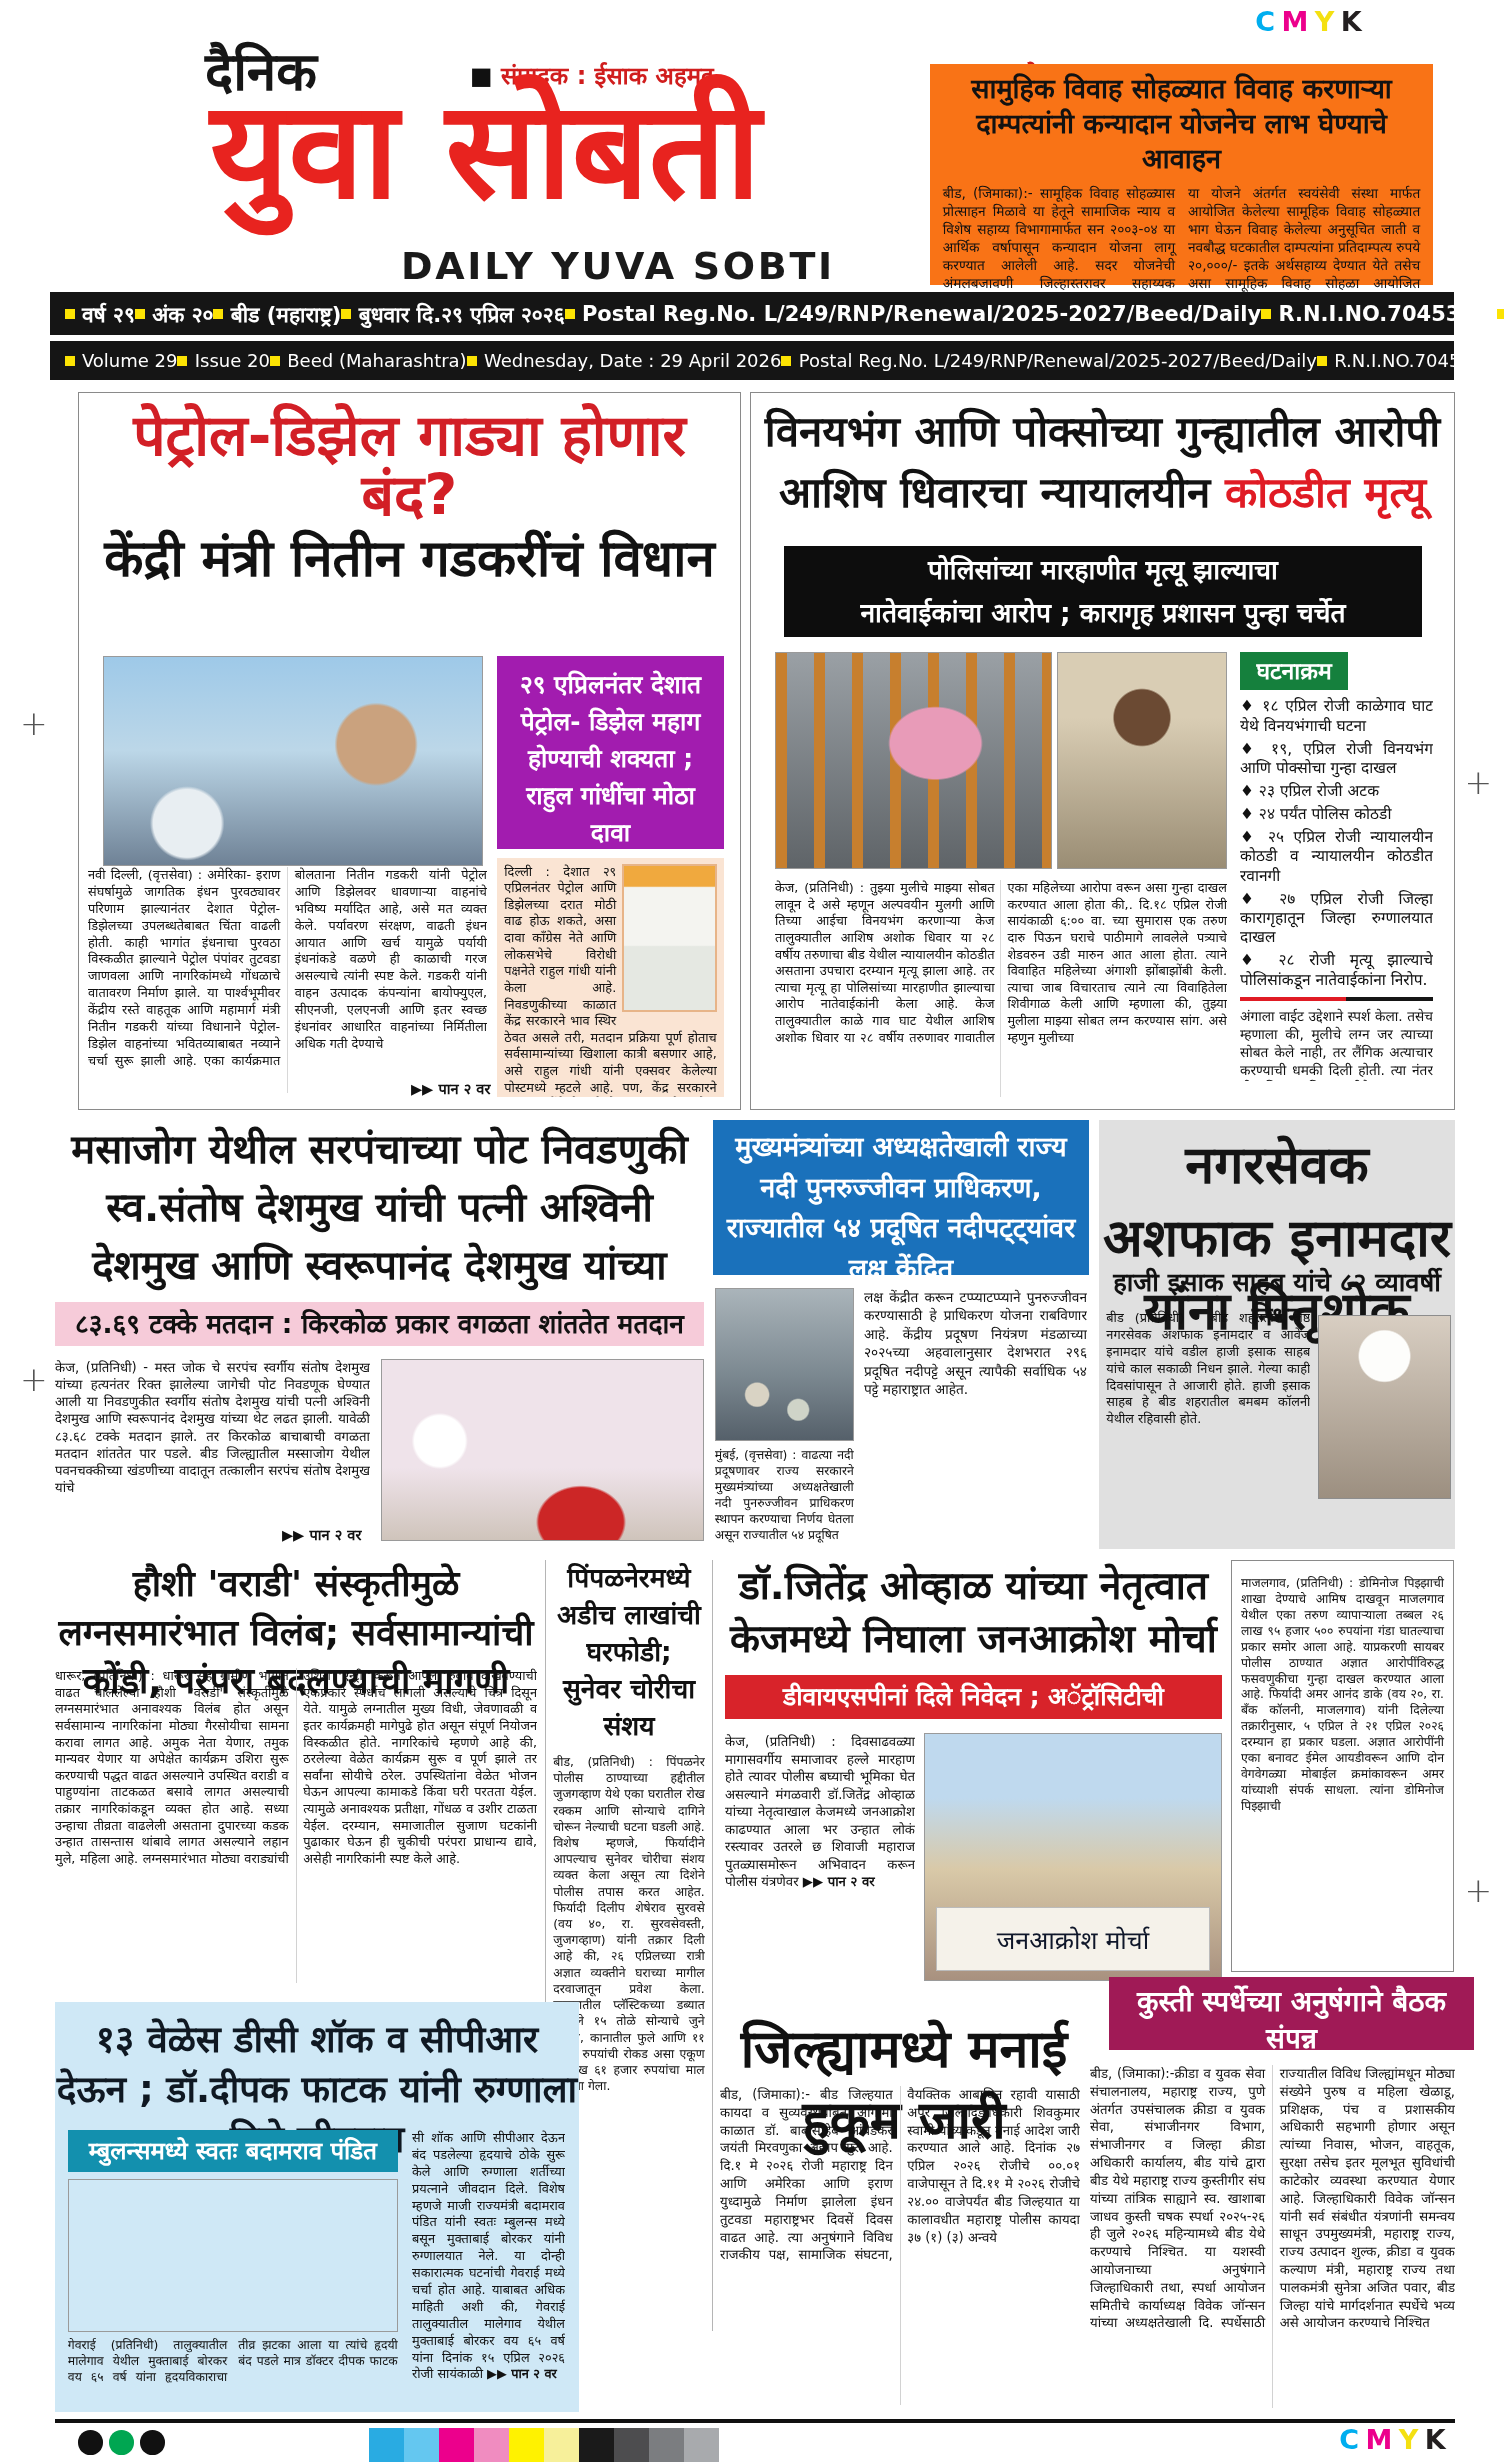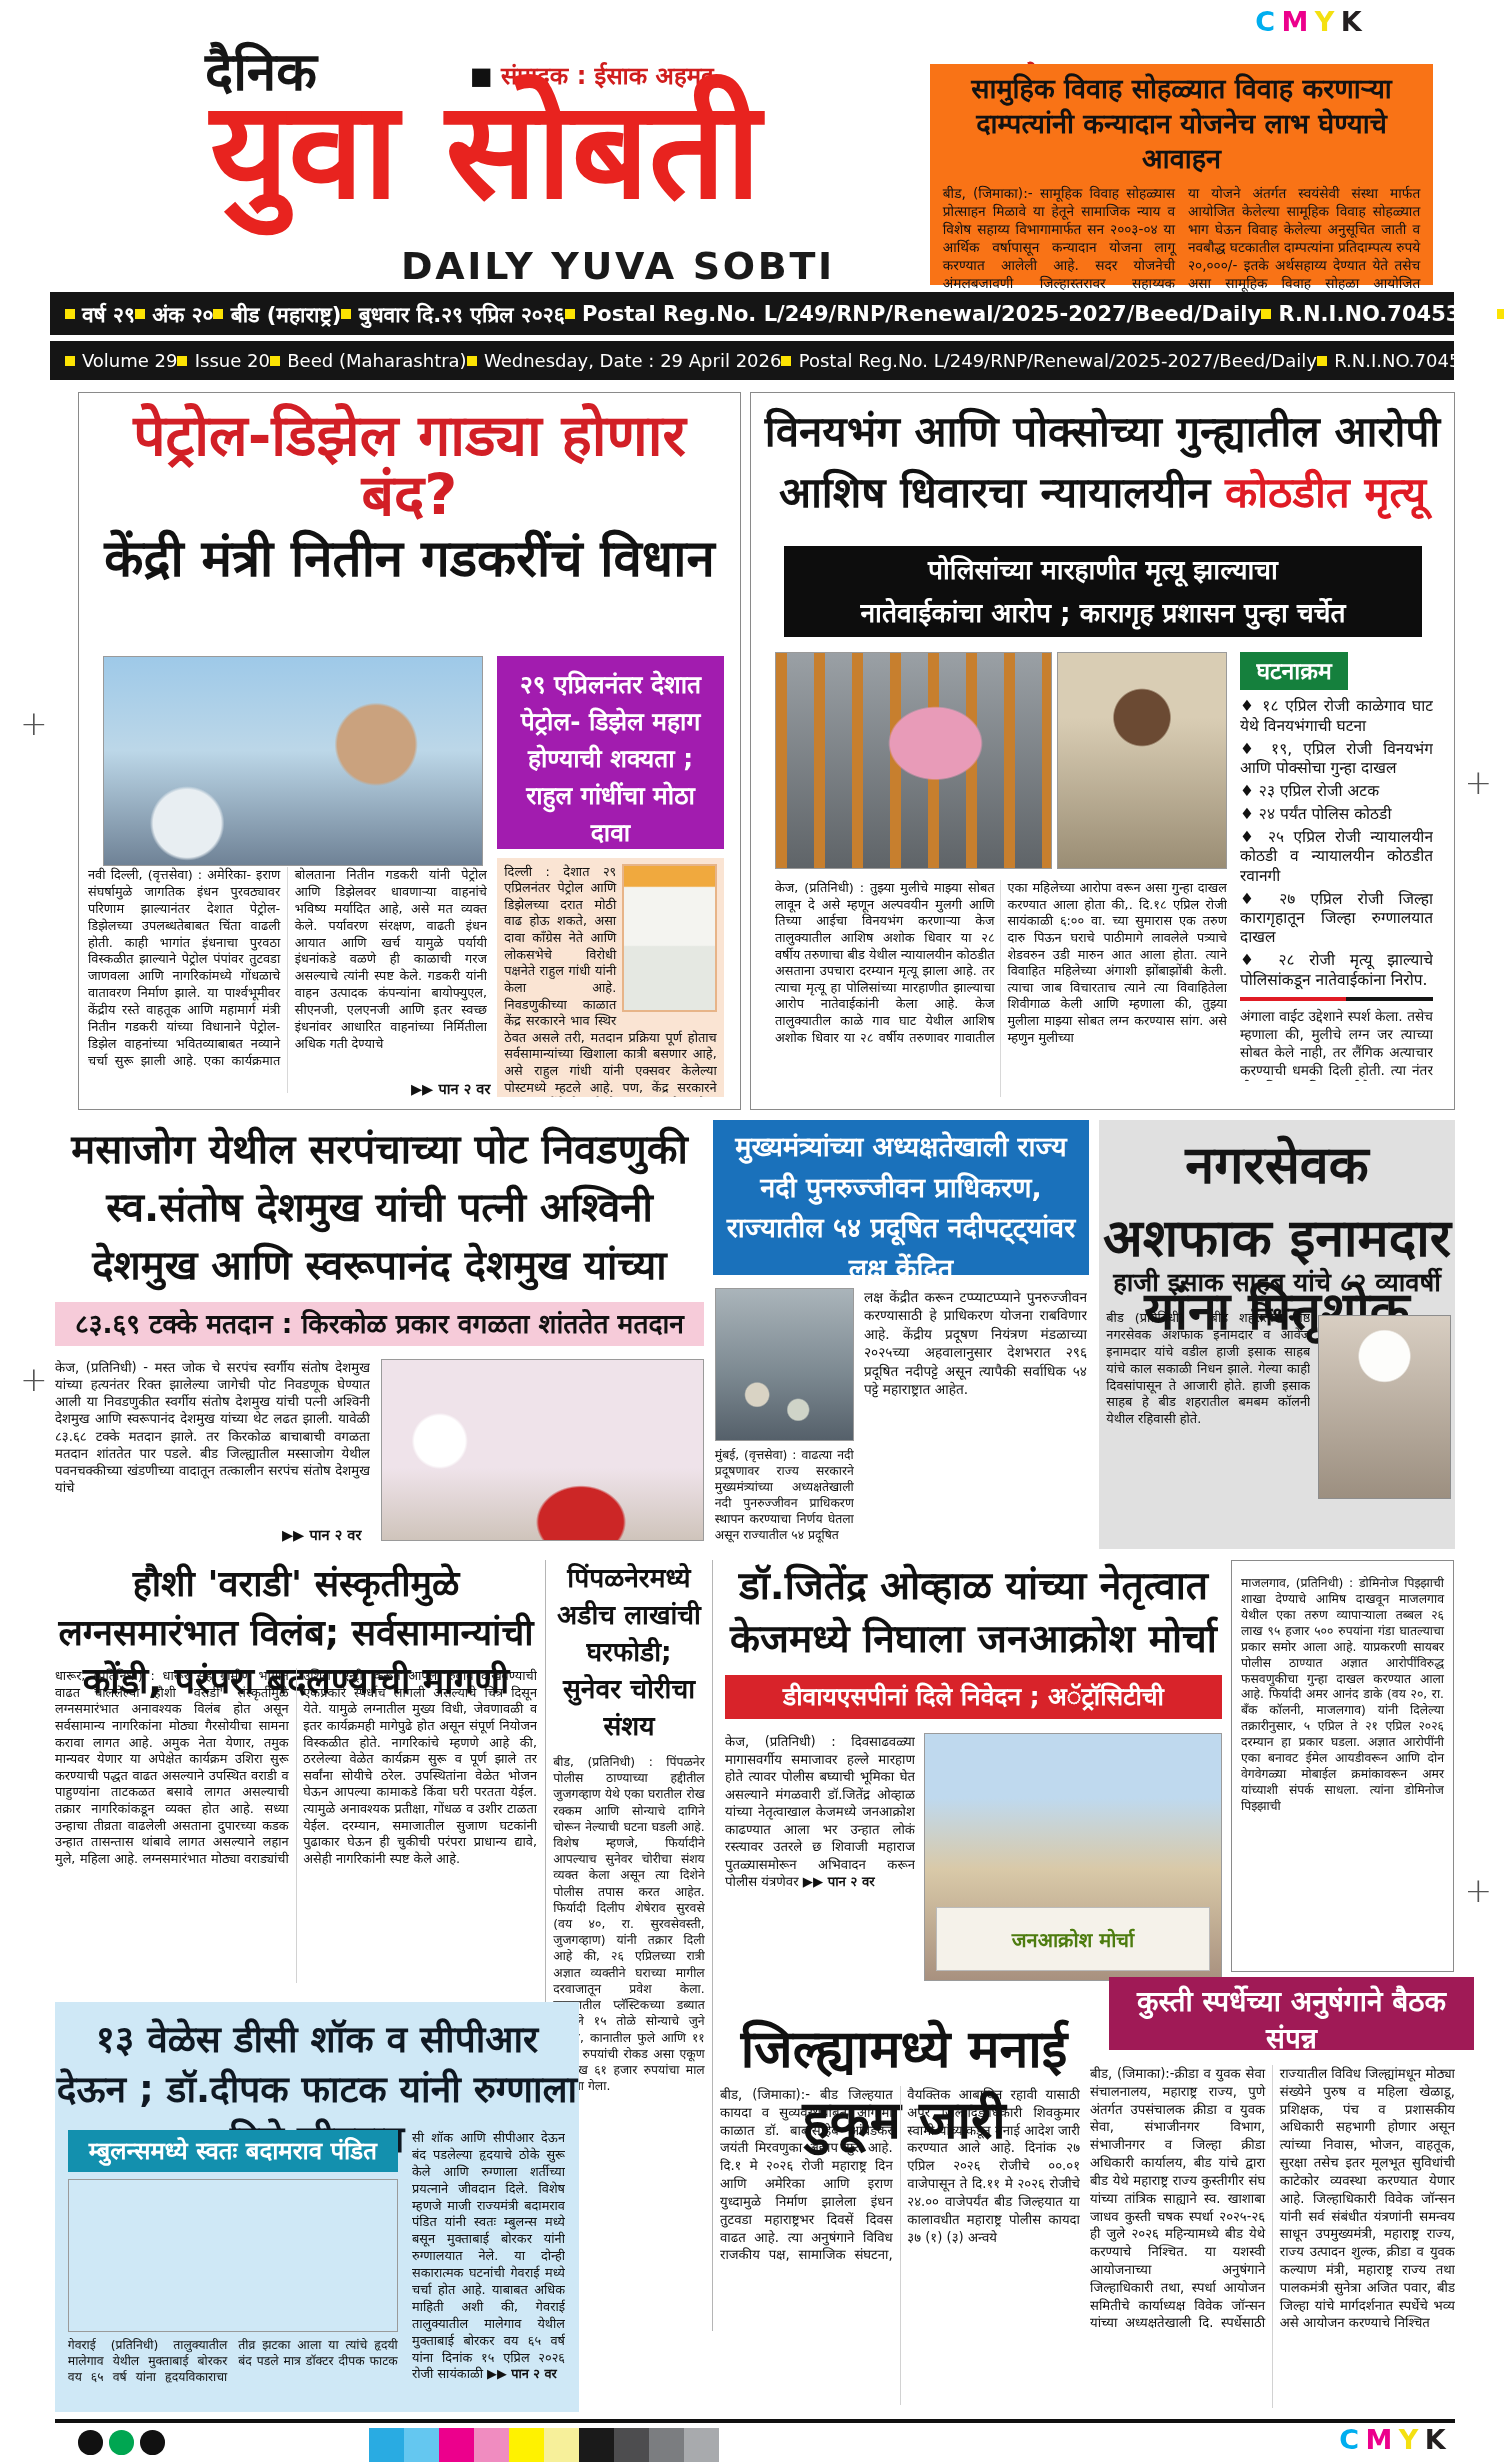--- a/index.html
+++ b/index.html
@@ -115,21 +115,21 @@
   .pim-body{font-size:12.3px;line-height:1.32;margin-top:9px;}
   
   .morcha{left:725px;top:1560px;width:497px;height:427px;}
   .mor-h{left:0;top:0;width:100%;font-size:39px;font-weight:700;line-height:1.35;}
   .mor-sub{left:0;top:115px;width:100%;height:44px;background:#d8232a;color:#fff;font-size:24.6px;
      font-weight:900;text-align:center;line-height:44px;}
   .mor-body{left:0;top:173px;width:190px;height:248px;font-size:13.2px;line-height:1.33;}
   .morcha-photo{left:199px;top:173px;width:298px;height:248px;
      background:linear-gradient(180deg,#bfd9ee 0 26%,#d9c9a8 55%,#a8917f 100%);}
   .mor-banner{position:absolute;left:11px;right:11px;bottom:9px;height:62px;background:#f5f2ea;
-     border:0.9px solid #bbb;color:#4d7c0f;font-weight:700;font-size:20px;display:flex;
+     border:0.9px solid #bbb;color:#0f172a;font-weight:400;font-size:25px;display:flex;
      align-items:center;justify-content:center;}
   
   .pizza{left:1231px;top:1560px;width:223px;height:412px;border:1.8px solid #8a8a8a;
      padding:7.3px 9px;box-sizing:border-box;}
   .piz-h{font-size:25.5px;font-weight:900;line-height:1.45;text-align:center;}
   .piz-body{font-size:12.3px;line-height:1.3;margin-top:7.3px;}
   
   .shock{left:55px;top:2002px;width:524px;height:410px;background:#cfe8f6;padding:7.3px 12.8px;box-sizing:border-box;}
   .shk-h{left:0;top:12.8px;width:100%;font-size:37px;font-weight:900;line-height:1.35;color:#0f1822;}
   .shk-sub{left:12.8px;top:128px;width:330px;height:42px;background:#1390ae;color:#fff;font-size:24px;

